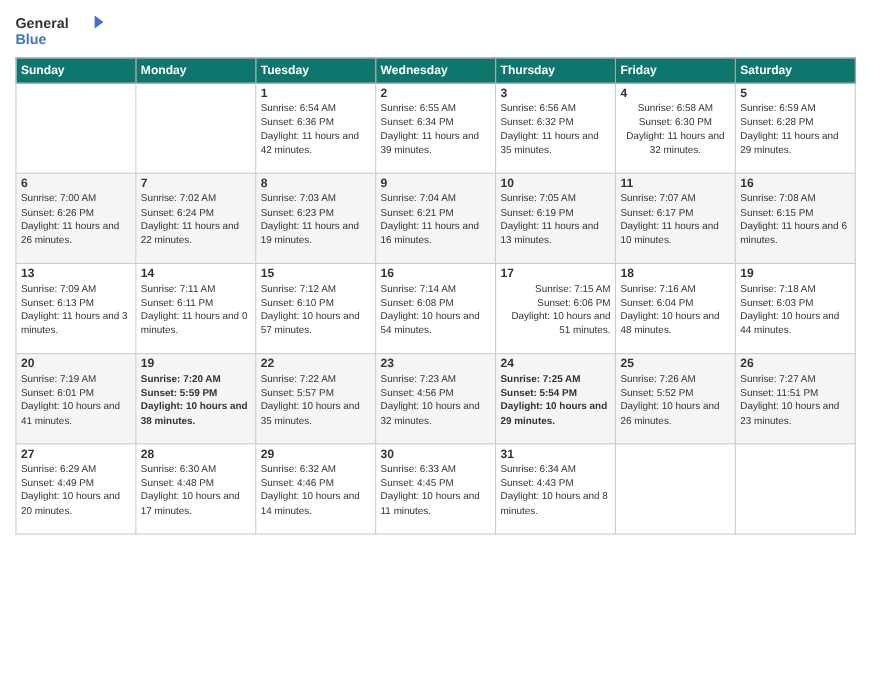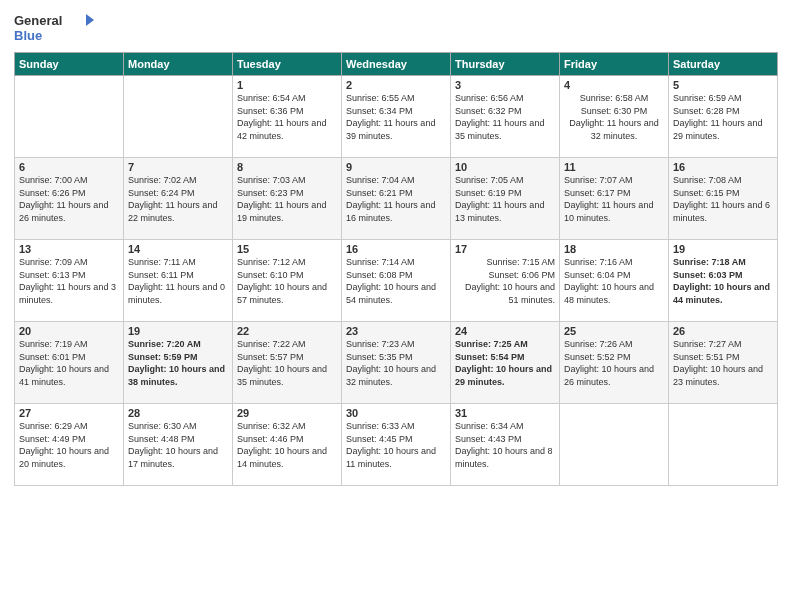--- a/index.html
+++ b/index.html
@@ -222,21 +222,21 @@
 Daylight: 10 hours and 51 minutes.</div>
           </td>
           <td>
             <span class="day-number">18</span>
             <div class="day-info" style="white-space: pre-line;">Sunrise: 7:16 AM
 Sunset: 6:04 PM
 Daylight: 10 hours and 48 minutes.</div>
           </td>
           <td>
             <span class="day-number">19</span>
-            <div class="day-info" style="white-space: pre-line; font-weight: bold;">Sunrise: 7:18 AM
+            <div class="day-info" style="white-space: pre-line;">Sunrise: 7:18 AM
 Sunset: 6:03 PM
 Daylight: 10 hours and 44 minutes.</div>
           </td>
         </tr>
         <tr>
           <td>
             <span class="day-number">20</span>
             <div class="day-info" style="white-space: pre-line;">Sunrise: 7:19 AM
 Sunset: 6:01 PM
 Daylight: 10 hours and 41 minutes.</div>
@@ -249,39 +249,39 @@
           </td>
           <td>
             <span class="day-number">22</span>
             <div class="day-info" style="white-space: pre-line;">Sunrise: 7:22 AM
 Sunset: 5:57 PM
 Daylight: 10 hours and 35 minutes.</div>
           </td>
           <td>
             <span class="day-number">23</span>
             <div class="day-info" style="white-space: pre-line;">Sunrise: 7:23 AM
-Sunset: 5:35 PM
+Sunset: 4:56 PM
 Daylight: 10 hours and 32 minutes.</div>
           </td>
           <td>
             <span class="day-number">24</span>
             <div class="day-info" style="white-space: pre-line; font-weight: bold;">Sunrise: 7:25 AM
 Sunset: 5:54 PM
 Daylight: 10 hours and 29 minutes.</div>
           </td>
           <td>
             <span class="day-number">25</span>
             <div class="day-info" style="white-space: pre-line;">Sunrise: 7:26 AM
 Sunset: 5:52 PM
 Daylight: 10 hours and 26 minutes.</div>
           </td>
           <td>
             <span class="day-number">26</span>
             <div class="day-info" style="white-space: pre-line;">Sunrise: 7:27 AM
-Sunset: 5:51 PM
+Sunset: 11:51 PM
 Daylight: 10 hours and 23 minutes.</div>
           </td>
         </tr>
         <tr>
           <td>
             <span class="day-number">27</span>
             <div class="day-info" style="white-space: pre-line;">Sunrise: 6:29 AM
 Sunset: 4:49 PM
 Daylight: 10 hours and 20 minutes.</div>
           </td>

